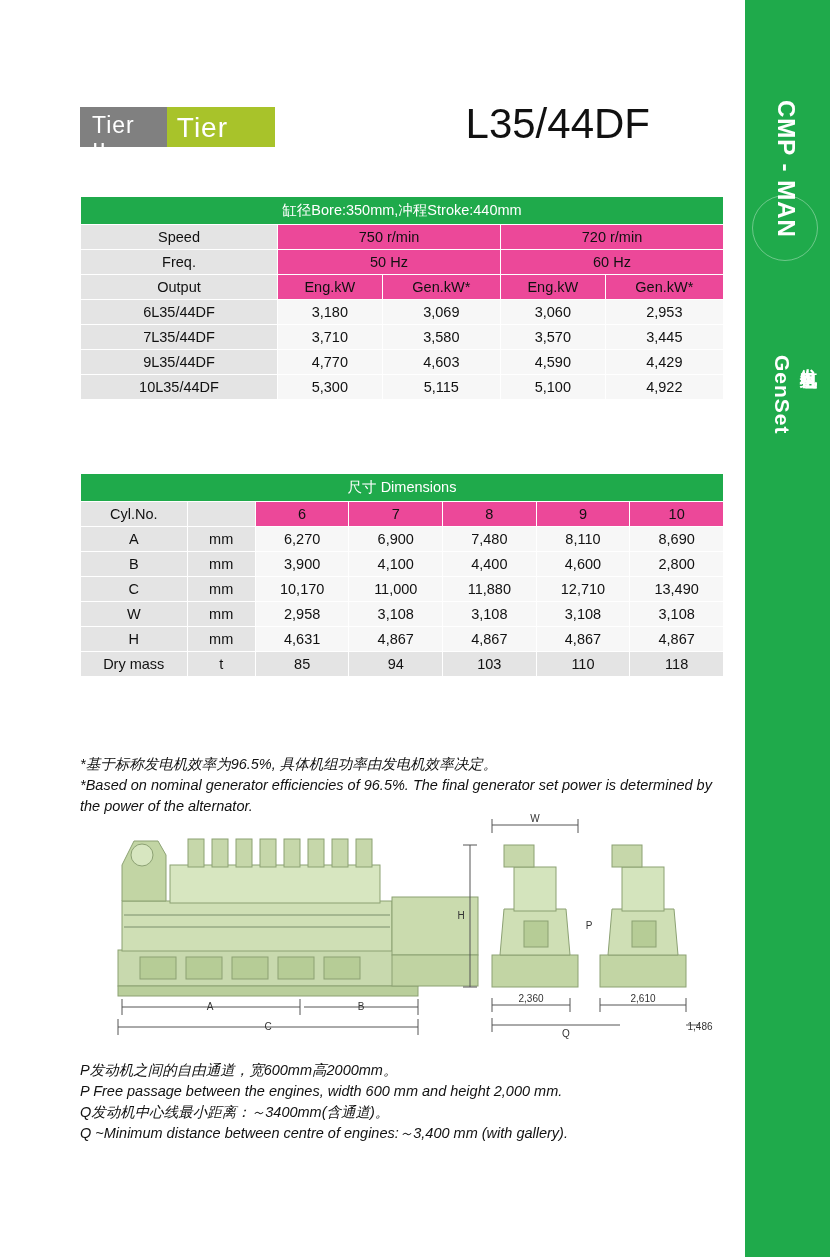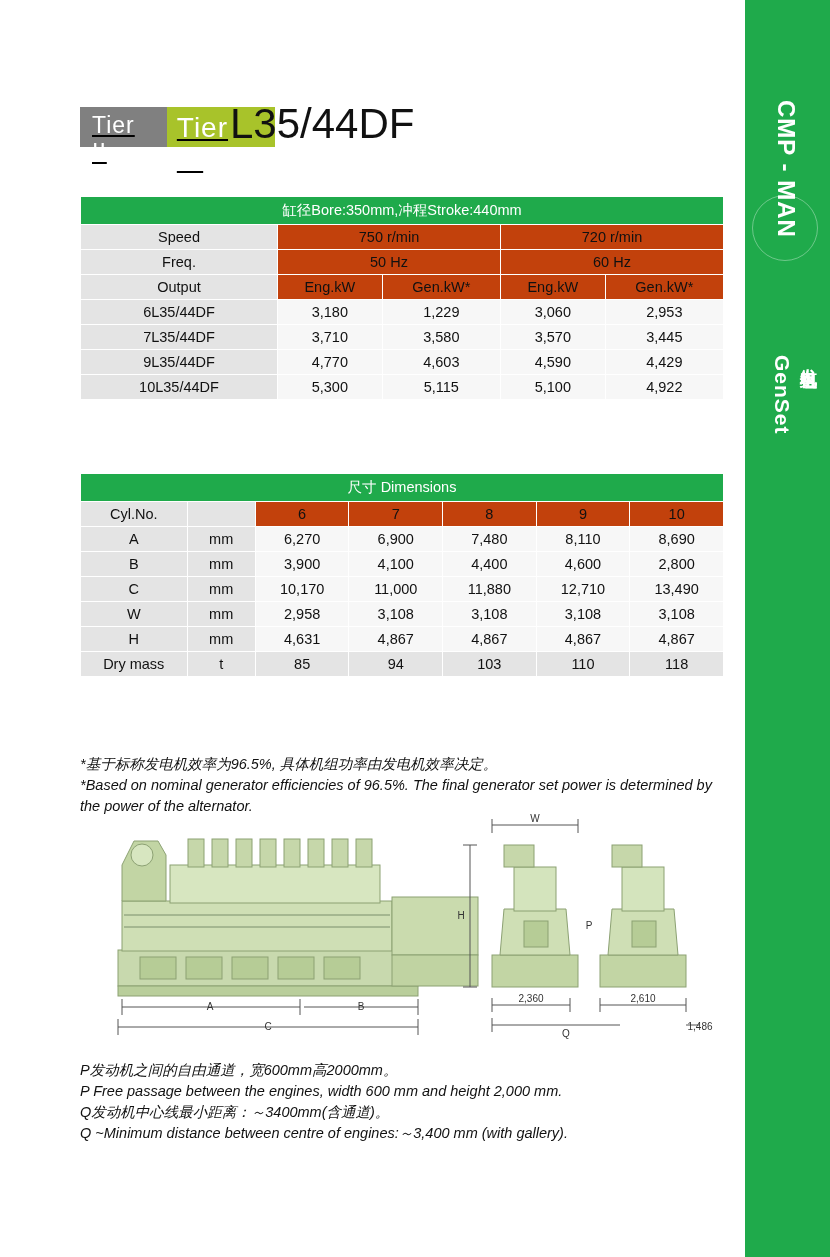--- a/index.html
+++ b/index.html
@@ -42,55 +42,54 @@
     box-sizing:border-box;
   }
   
   #content{
     position:absolute;left:0;top:0;width:740px;height:1257px;
   }
   
   .tier-wrap{
     position:absolute;left:80px;top:107px;width:195px;height:40px;
     display:flex;
-    text-decoration:underline;
   }
   .tier2{
     background:#808080;color:#ffffff;font-size:23px;
     padding:5px 10px 6px 12px;letter-spacing:1px;
   }
   .tier3{
     background:#a8c32a;color:#ffffff;font-size:28px;
     padding:5px 12px 6px 10px;letter-spacing:1px;
   }
   .model{
     position:absolute;right:90px;top:100px;
     font-size:42px;color:#111111;letter-spacing:0px;
-    text-align:left;width:420px;
+    text-align:right;width:420px;
   }
   
   table{border-collapse:collapse;}
   .tbl{
     position:absolute;
     font-size:14.5px;
     color:#111111;
     border-collapse:collapse;
   }
   .tbl td,.tbl th{
     border:1px solid #ffffff;
     text-align:center;
     padding:4px 2px;
     font-weight:normal;
   }
   .bandhead{
     background:#1faa4b;color:#ffffff;text-align:right;
     padding:4px 8px!important;font-size:14.5px;
   }
   .shade{background:#e4e4e4;}
-  .light{background:#c2410c;}
+  .light{background:#ec4899;}
   .white{background:#f7f7f7;}
   #spec-table{left:80px;top:196px;width:644px;}
   #dim-table{left:80px;top:473px;width:644px;}
   
   .note{
     position:absolute;left:80px;width:650px;
     font-size:14.5px;font-style:italic;color:#111111;line-height:1.45;
   }
   #note-star{top:718px;margin-top:36px;}
   #note-bottom{top:1060px;}
@@ -129,21 +128,21 @@
     <tr>
       <td class="shade">Output</td>
       <td class="light">Eng.kW</td>
       <td class="light">Gen.kW*</td>
       <td class="light">Eng.kW</td>
       <td class="light">Gen.kW*</td>
     </tr>
     <tr>
       <td class="shade">6L35/44DF</td>
       <td class="white">3,180</td>
-      <td class="white">1,229</td>
+      <td class="white">3,069</td>
       <td class="white">3,060</td>
       <td class="white">2,953</td>
     </tr>
     <tr>
       <td class="shade">7L35/44DF</td>
       <td class="white">3,710</td>
       <td class="white">3,580</td>
       <td class="white">3,570</td>
       <td class="white">3,445</td>
     </tr>

